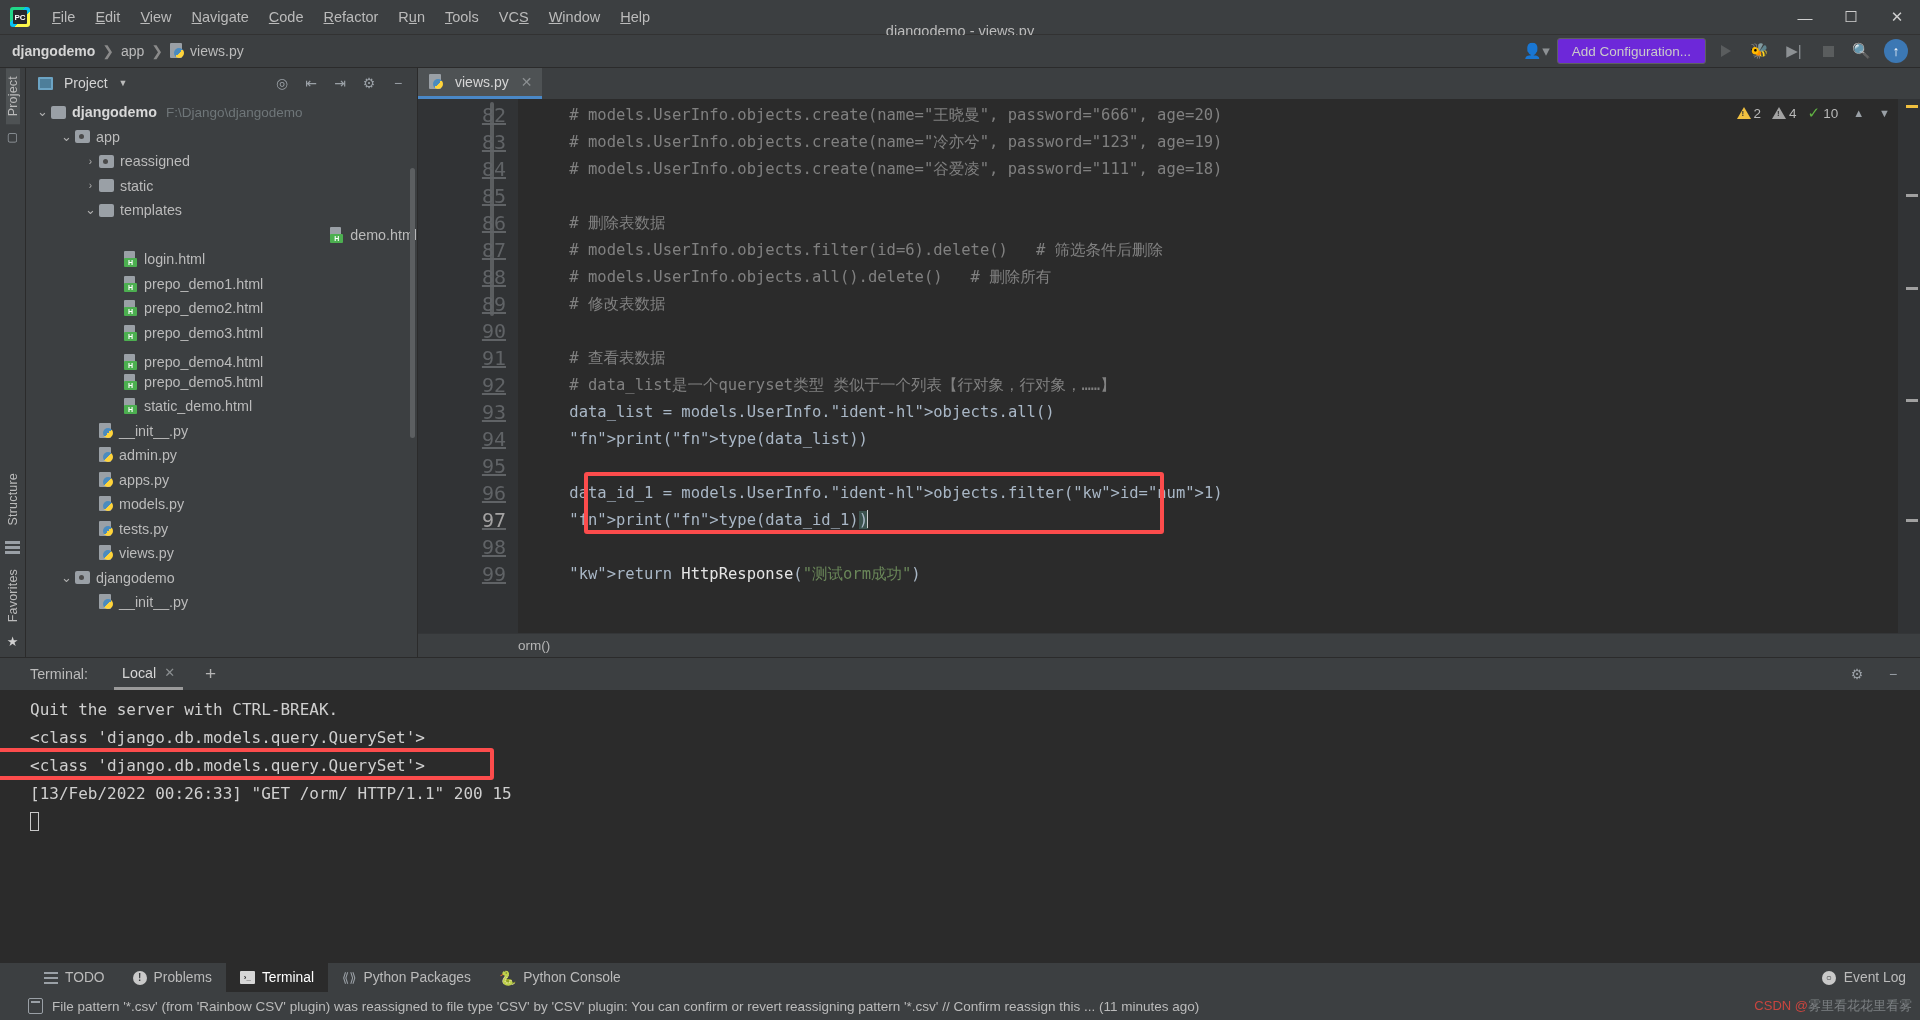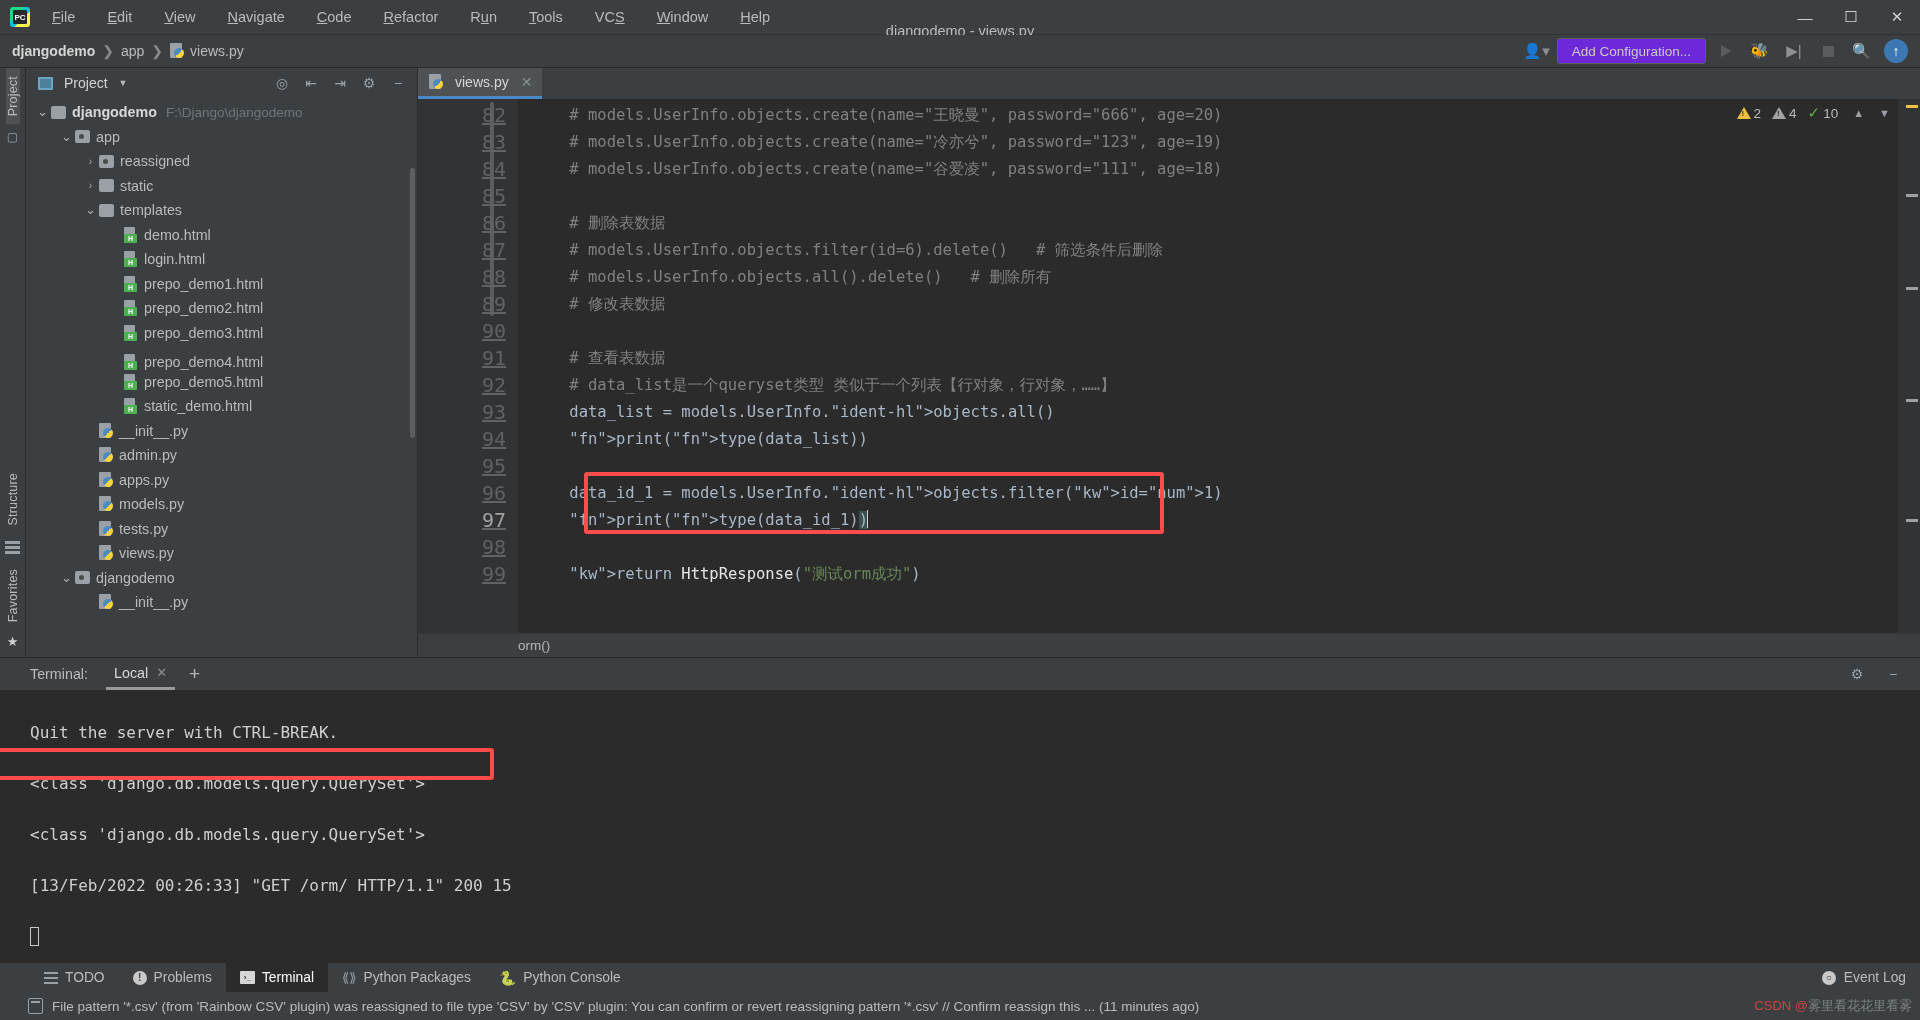--- a/index.html
+++ b/index.html
@@ -21,21 +21,21 @@
     width: 20px; height: 20px; margin-left: 10px; margin-right: 12px;
     border-radius: 3px; position: relative; overflow: hidden;
     background: linear-gradient(135deg,#21d789 0%, #21d789 38%, #07c3f2 38%, #07c3f2 62%, #fcf84a 62%);
     flex: 0 0 20px;
   }
   .pc-logo::after {
     content: "PC"; position: absolute; left: 3px; top: 3px; right: 3px; bottom: 3px;
     background: #27282c; color: #fff; font-size: 8px; font-weight: bold;
     display: flex; align-items: center; justify-content: center; border-radius: 1px;
   }
-  .menu { display: flex; align-items: center; gap: 12px; }
+  .menu { display: flex; align-items: center; gap: 0; }
   .menu-item {
     padding: 4px 10px; font-size: 14.5px; color: #bbbbbb; cursor: default;
     white-space: nowrap;
   }
   .menu-item u { text-decoration: underline; }
   .win-title {
     position: absolute; left: 0; right: 0; text-align: center; font-size: 14.5px;
     color: #bbbbbb; pointer-events: none; margin-top: 28px;
   }
   .win-ctrls { margin-left: auto; display: flex; align-items: center; height: 100%; z-index: 2; }
@@ -222,36 +222,36 @@
   .chk { color: #62b543; font-size: 15px; }
   .arrowpair { color: #9aa0a6; font-size: 11px; margin-left: 4px; }
 
   
   .term-pane {
     height: 305px; background: #2b2b2b; display: flex; flex-direction: column;
     flex: 0 0 305px; border-top: 1px solid #2b2b2b;
   }
   .term-header {
     height: 32px; background: #3c3f41; display: flex; align-items: center;
-    padding-left: 30px; flex: 0 0 32px; gap: 0;
+    padding-left: 30px; flex: 0 0 32px; gap: 8px;
   }
   .term-label { font-size: 14.3px; color: #bbbbbb; margin-right: 18px; }
   .term-tab {
     font-size: 14.3px; color: #d6d6d6; padding: 0 8px; height: 100%;
     display: flex; align-items: center; border-bottom: 3px solid #9a9a9a; gap: 8px;
   }
   .term-tab .x { color: #8b8f91; font-size: 13px; }
   .term-plus { font-size: 19px; color: #b4b4b4; margin-left: 14px; }
   .term-header-right { margin-left: auto; display: flex; align-items: center; gap: 10px; padding-right: 14px; }
   .term-body {
     flex: 1 1 auto; background: #2b2b2b; padding: 6px 0 0 30px;
     font-family: "DejaVu Sans Mono", monospace; font-size: 16px; color: #cfcfcf;
     position: relative; overflow: hidden;
   }
-  .tline { height: 28px; line-height: 28px; white-space: pre; margin-top: 23px; }
+  .tline { height: 28px; line-height: 28px; white-space: pre; }
   .term-cursor { display: inline-block; width: 9px; height: 19px; border: 1px solid #c8c8c8; vertical-align: -4px; }
 
   
   .bottom-tabs {
     height: 30px; background: #3c3f41; display: flex; align-items: center;
     flex: 0 0 30px; padding-left: 30px; gap: 0; border-top: 1px solid #2b2b2b;
   }
   .btab {
     display: flex; align-items: center; gap: 7px; padding: 0 14px; height: 100%;
     font-size: 13.8px; color: #bbbbbb;
@@ -401,21 +401,21 @@
           <div class="tnode" style="padding-left: 56px;">
             <span class="twist">›</span>
             <span class="folder-ico"></span>
             <span class="tlabel">static</span>
           </div>
           <div class="tnode" style="padding-left: 56px;">
             <span class="twist" style="font-size: 13px; line-height: 10px;">⌄</span>
             <span class="folder-ico"></span>
             <span class="tlabel">templates</span>
           </div>
-          <div class="tnode" style="padding-left: 80px;">
+          <div class="tnode" style="padding-left: 80px; justify-content: flex-end;">
             <span class="twist"></span>
             <span class="html-ico"></span>
             <span class="tlabel">demo.html</span>
           </div>
           <div class="tnode" style="padding-left: 80px;">
             <span class="twist"></span>
             <span class="html-ico"></span>
             <span class="tlabel">login.html</span>
           </div>
           <div class="tnode" style="padding-left: 80px;">

